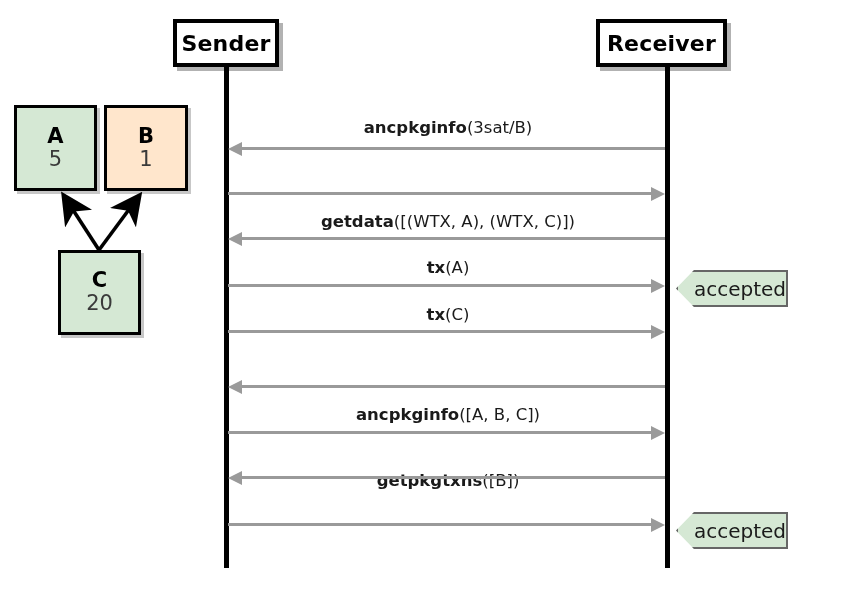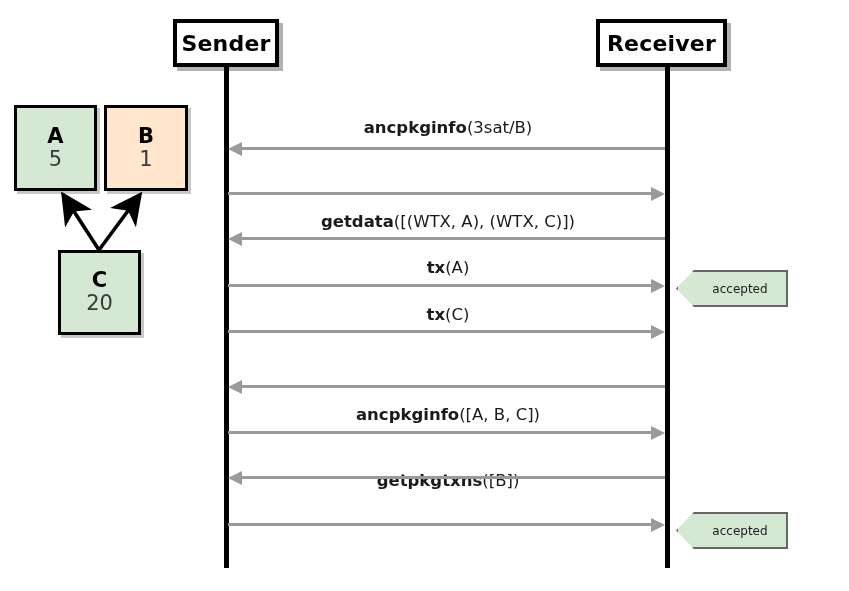--- a/index.html
+++ b/index.html
@@ -73,21 +73,21 @@
     border-right: 14px solid #9a9a9a;
   }
 
   
   .badge {
     position: absolute;
     box-sizing: border-box;
     display: flex;
     align-items: center;
     justify-content: center;
-    font-size: 12px;
+    font-size: 20px;
     color: #1a1a1a;
     white-space: nowrap;
     border: 2px solid #666666;
     clip-path: polygon(18px 0, 100% 0, 100% 100%, 18px 100%, 0 50%);
     padding-left: 16px;
     box-shadow: 3px 3px 0 rgba(0,0,0,0.20);
   }
 
   
   .txbox {

